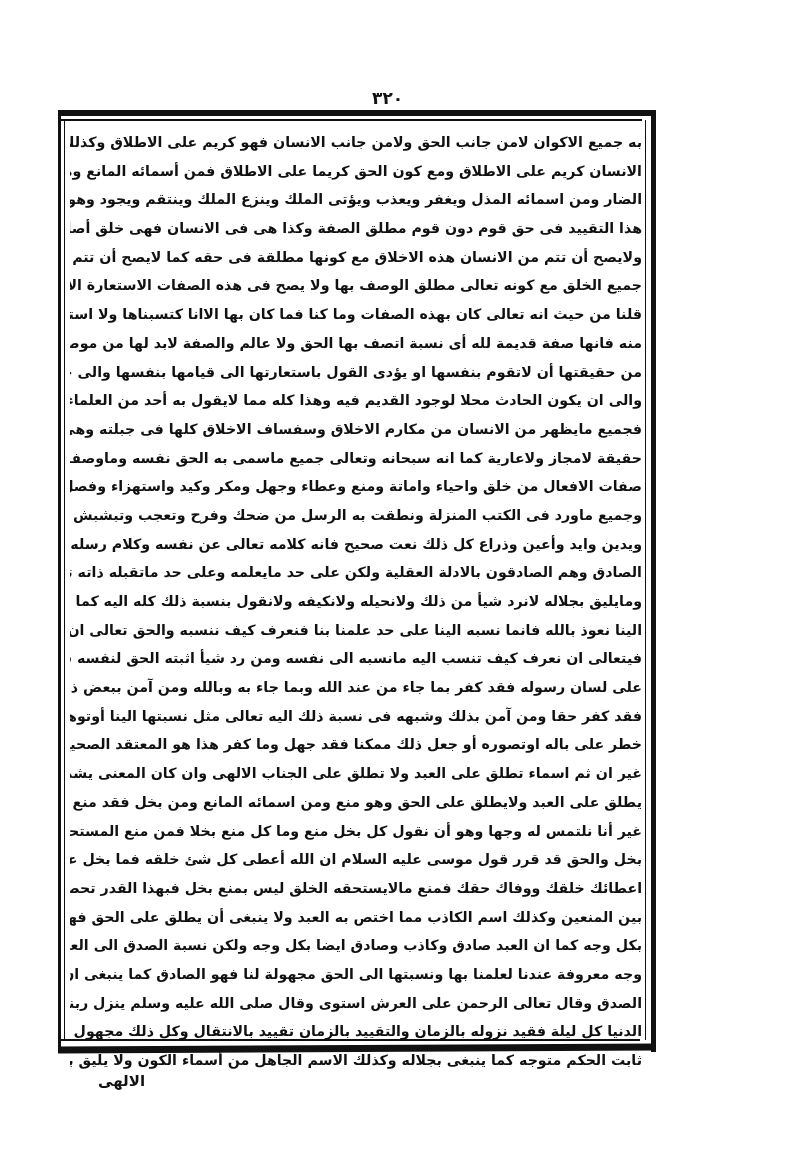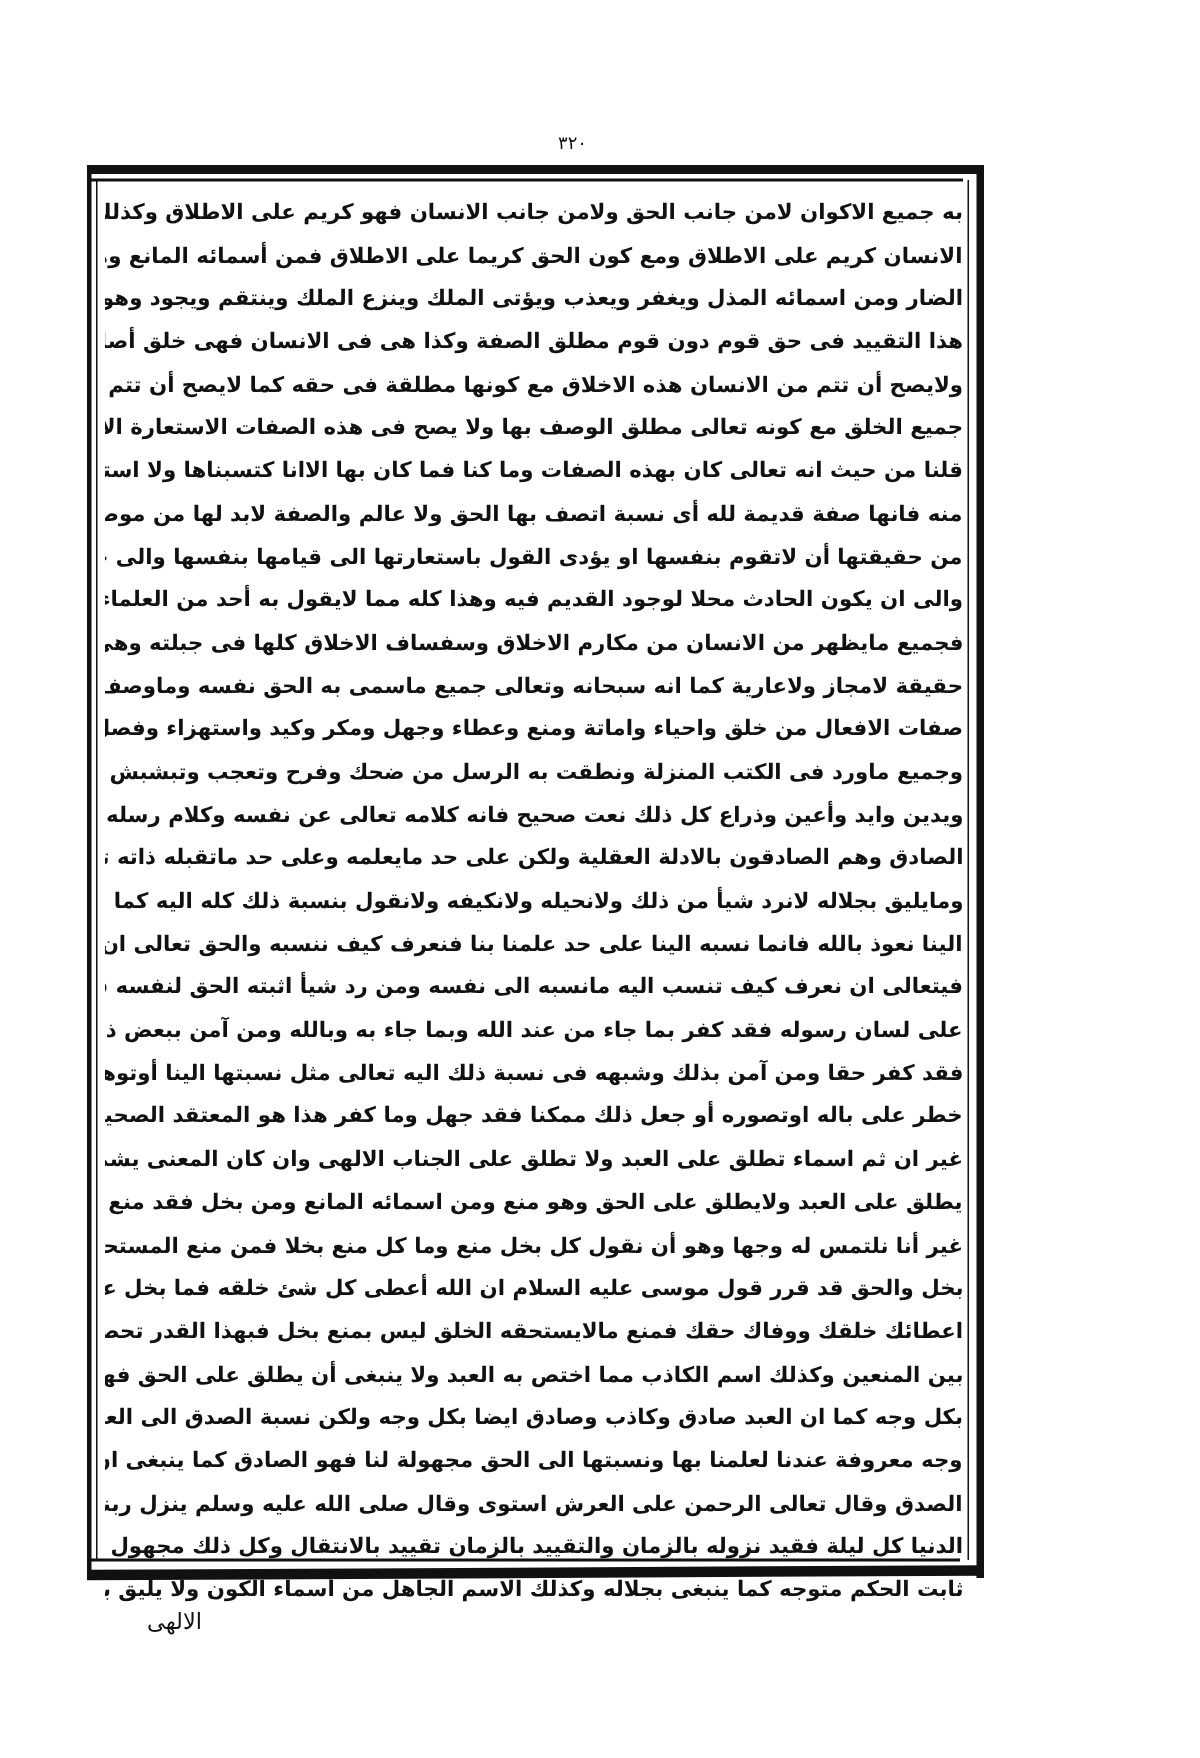--- a/index.html
+++ b/index.html
@@ -12,22 +12,22 @@
       height: 1172px;
       position: relative;
       overflow: hidden;
       font-family: "DejaVu Sans", sans-serif;
       color: #111111;
     }
     .page-number {
       position: absolute;
       top: 88px;
       left: 372px;
-      font-size: 12px;
-      font-weight: normal;
+      font-size: 17px;
+      font-weight: bold;
       direction: rtl;
       color: #111;
     }
     .frame {
       position: absolute;
       left: 58px;
       top: 110px;
       width: 592px;
       height: 942px;
     }
@@ -116,21 +116,21 @@
       overflow: hidden;
       text-align: justify;
       text-align-last: justify;
       height: 28.7px;
     }
     .catchword {
       position: absolute;
       top: 1072px;
       left: 98px;
       font-size: 15px;
-      font-weight: normal;
+      font-weight: bold;
       direction: rtl;
     }
   </style>
 </head>
 <body>
 
 <div>
   <div class="page-number">٣٢٠</div>
 
   <div class="frame">

